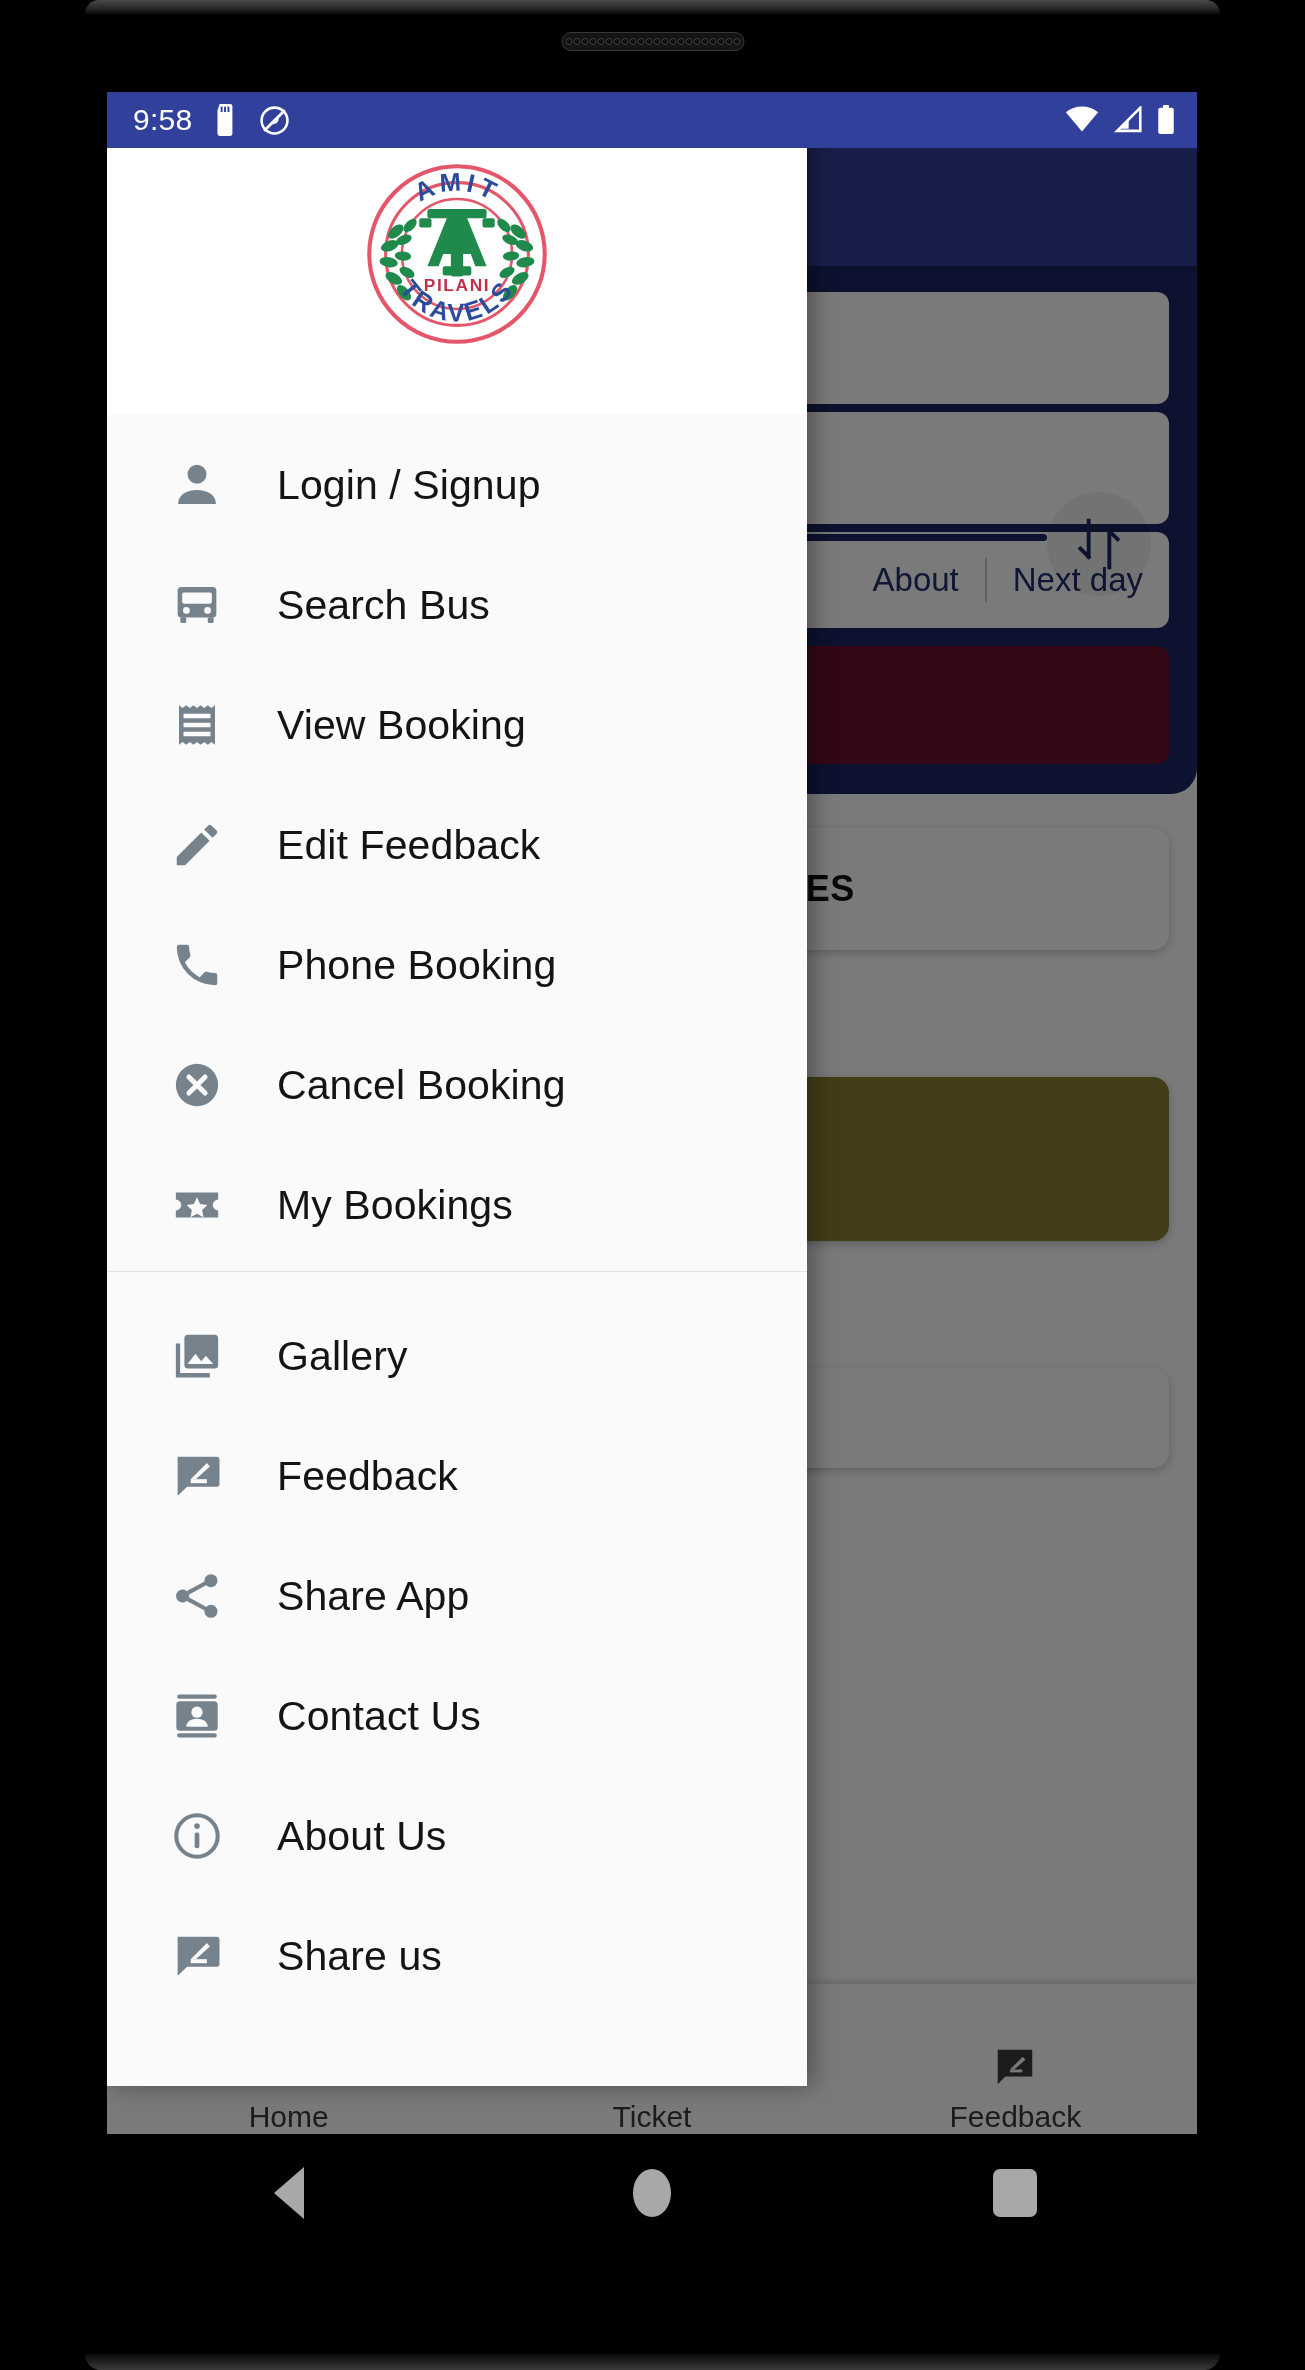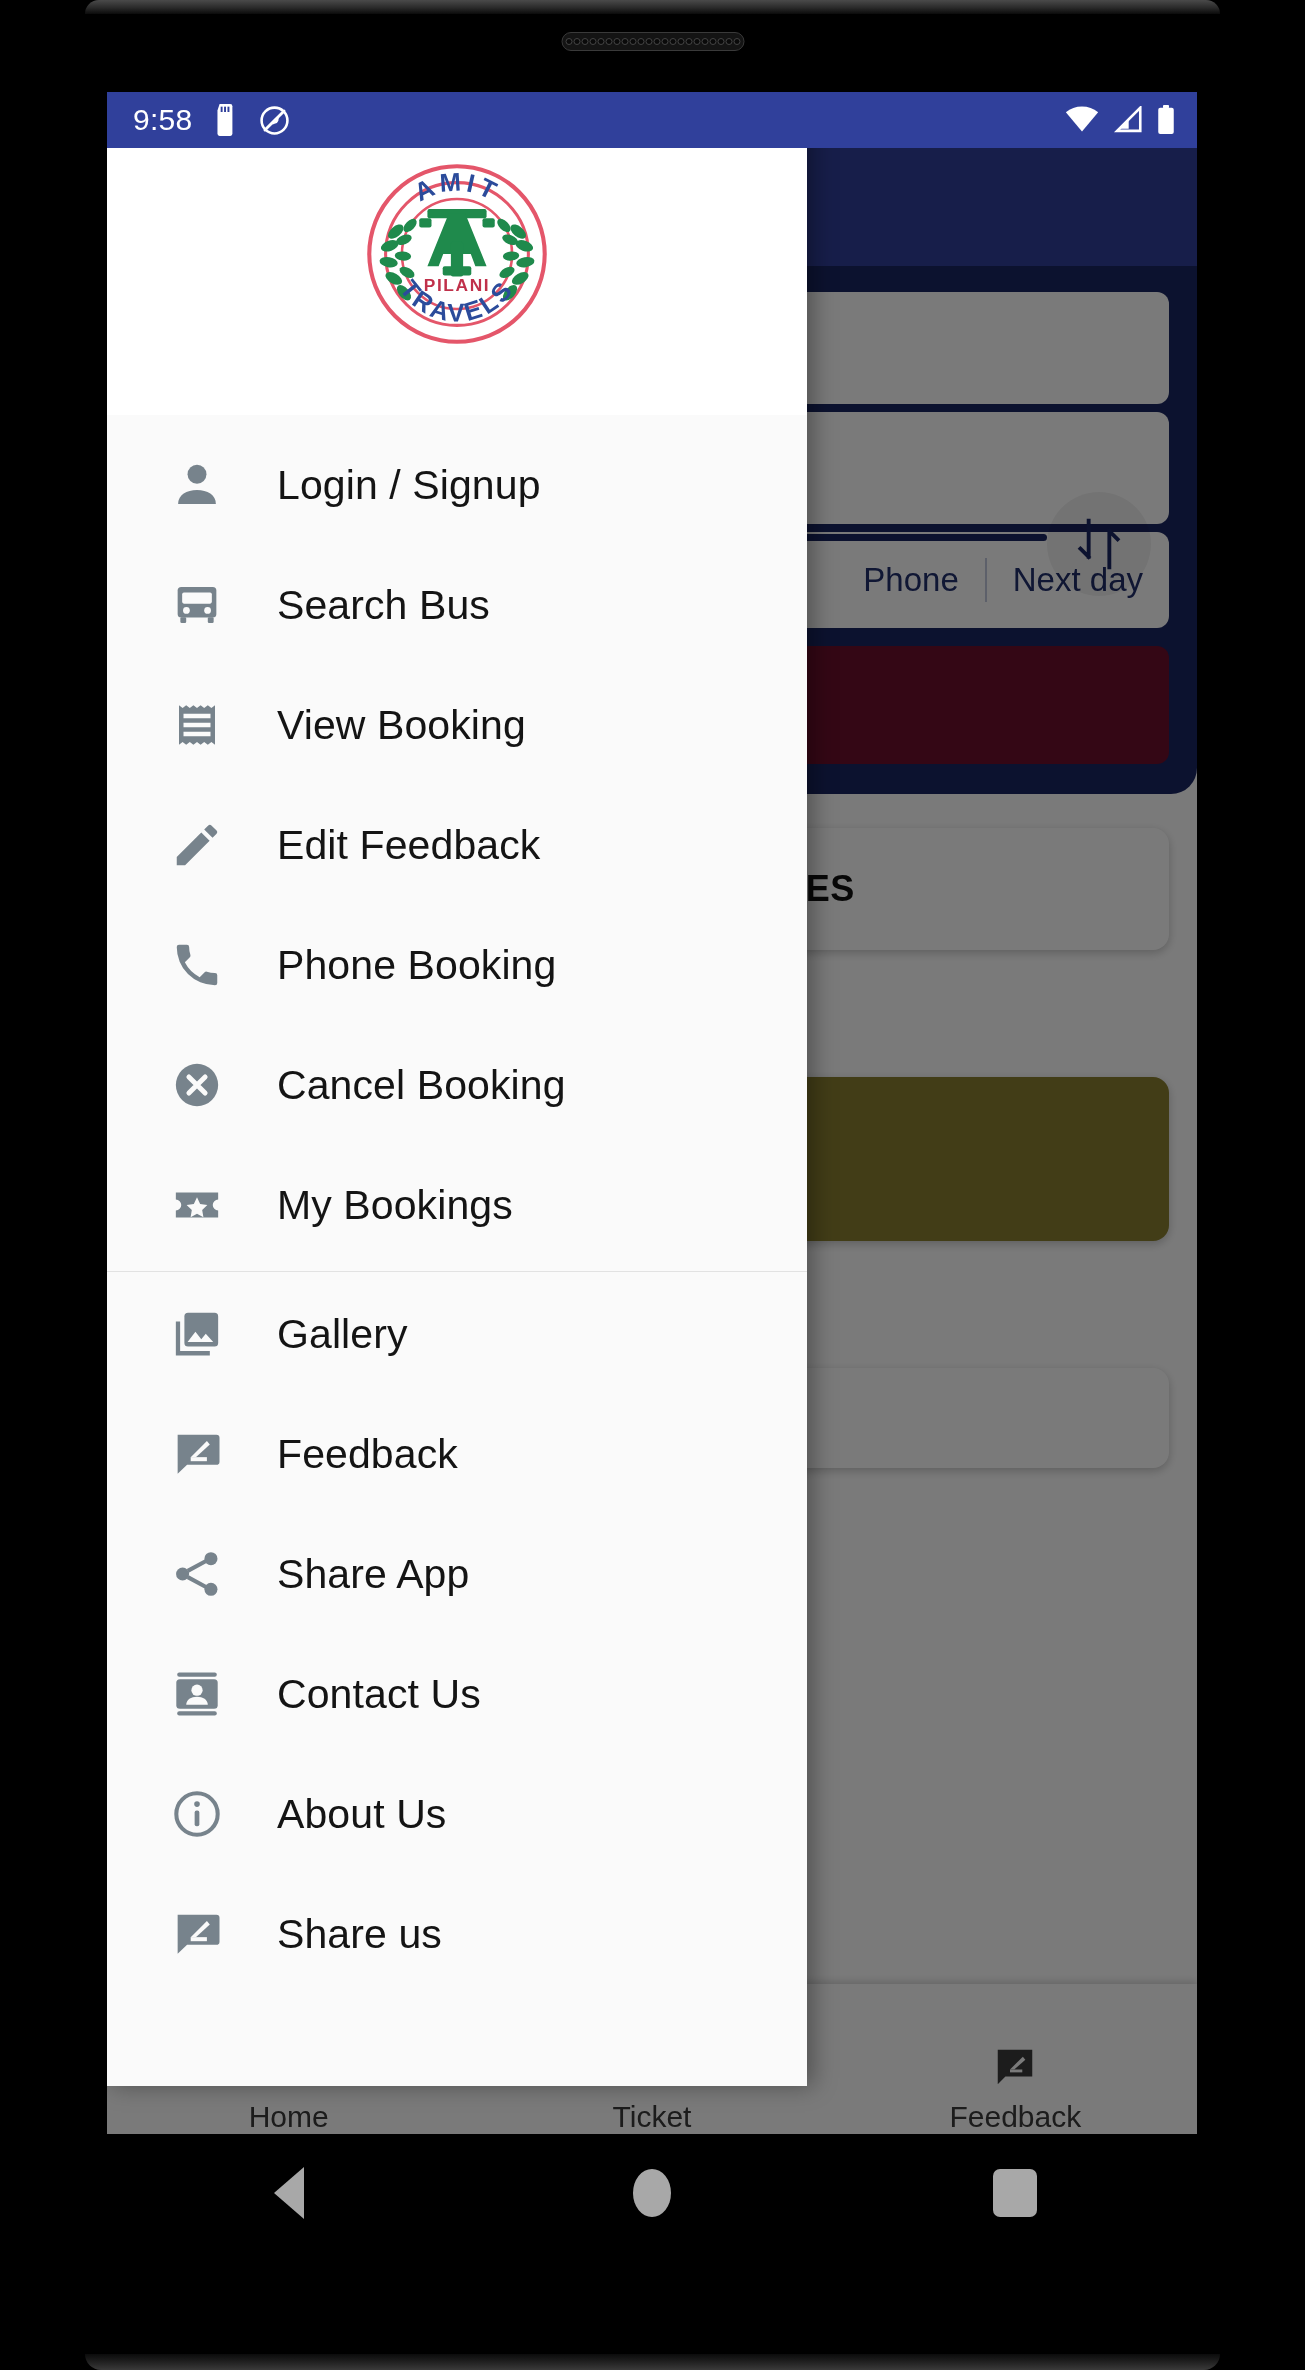--- a/index.html
+++ b/index.html
@@ -160,21 +160,21 @@
     background: #fafafa;
     z-index: 30;
     box-shadow: 6px 0 22px rgba(0,0,0,.35);
     overflow: hidden;
   }
   #drawer-header {
     height: 323px; background:#ffffff;
     display:flex; align-items:center; justify-content:center;
   }
   .menu-section { padding: 10px 0 6px 0; }
-  .menu-section.bottom { border-top: 1.5px solid #e2e2e2; padding-top: 2px; }
+  .menu-section.bottom { border-top: 1.5px solid #e2e2e2; padding-top: 24px; }
   .menu-item {
     height: 120px; display:flex; align-items:center;
     padding-left: 62px; gap: 52px;
   }
   .menu-icon { width: 56px; height: 56px; flex: 0 0 auto;
                display:flex; align-items:center; justify-content:center; }
   .menu-label { font-size: 41px; color: #141414; letter-spacing: .1px; }
 
   
   #nav-bar {
@@ -234,21 +234,21 @@
         <div class="field">
           <span></span>
         </div>
         <div class="field-sep"></div>
         <div class="swap-btn">
           <svg width="62" height="62" viewBox="0 0 24 24">
             <path d="M8 3v14M8 17l-3.2-3.2M16 21V7M16 7l3.2 3.2" fill="none" stroke="#1b2663" stroke-width="1.5" stroke-linecap="square"></path>
           </svg>
         </div>
         <div class="daybar">
-          <span>Phone</span>
+          <span>About</span>
           <span class="sep"></span>
           <span>Next day</span>
         </div>
         <div class="search-btn">SEARCH BUS</div>
       </div>
 
       <div class="guidelines-card">COVID-19 GUIDELINES</div>
 
       <div class="section-title">Offers</div>
       <div class="offer-card">

